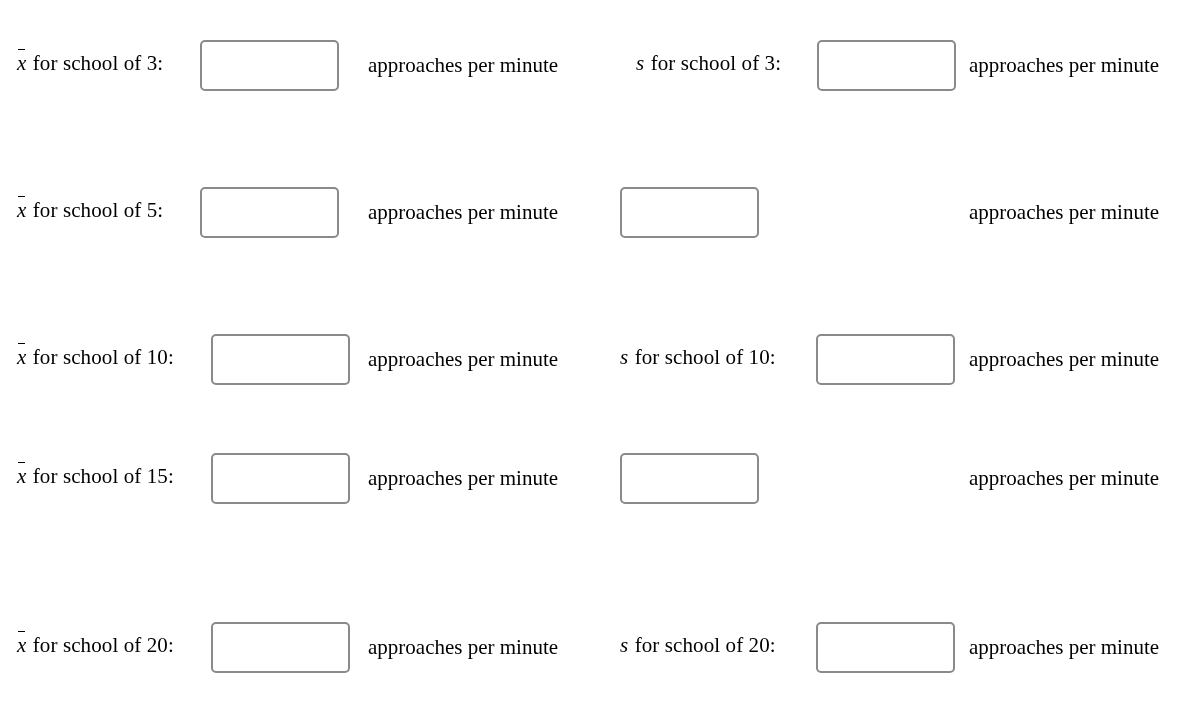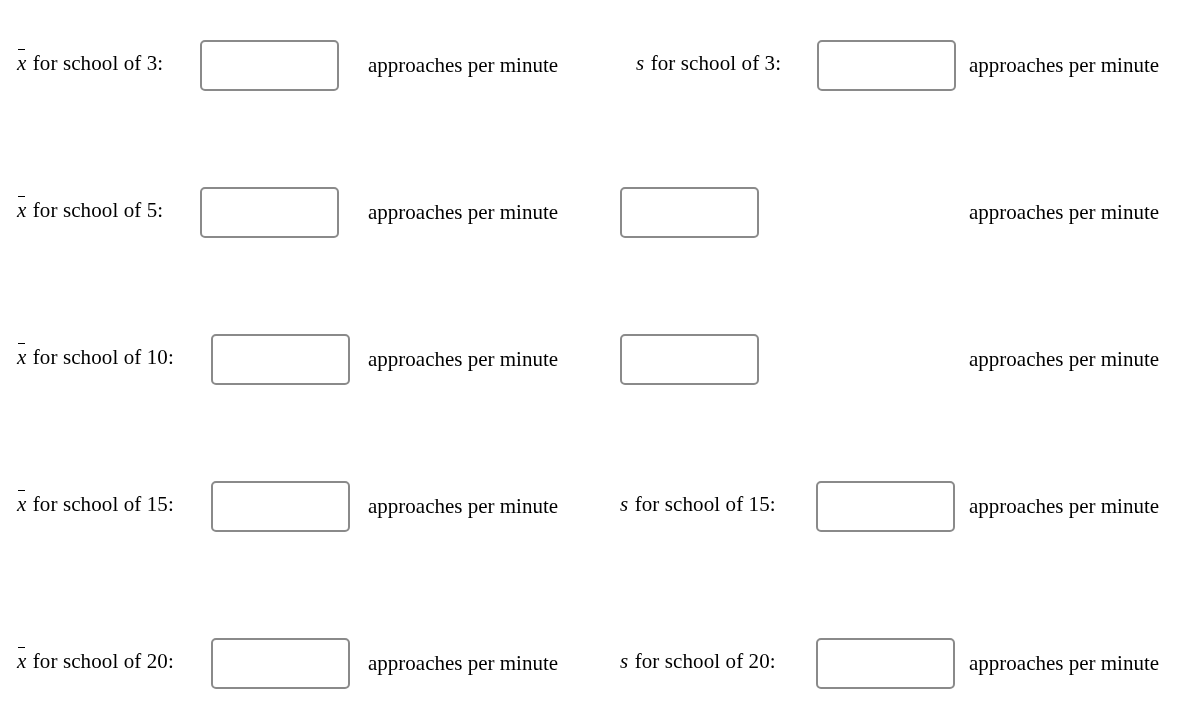--- a/index.html
+++ b/index.html
@@ -31,22 +31,22 @@
     height: 52px;
     display: flex;
     flex-direction: row;
     align-items: center;
   }
 
   
   .row-0 { top: 39px; }
   .row-1 { top: 186px; text-decoration: underline; }
   .row-2 { top: 333px; padding-left: 48px; }
-  .row-3 { top: 480px; text-decoration: underline; }
-  .row-4 { top: 637px; }
+  .row-3 { top: 452px; text-decoration: underline; }
+  .row-4 { top: 621px; }
 
   .cell {
     position: absolute;
     top: 0;
     height: 52px;
     display: flex;
     flex-direction: row;
     align-items: flex-end;
   }
   .cell-left  { left: 17px; }
@@ -146,34 +146,34 @@
   </div>
 
   <div class="row row-2">
     <div class="cell cell-left">
       <span class="label-slot left-slot-2"><span class="field-label"><span class="sym bar">x</span><span class="label-text"> for school of 10:</span></span></span>
       <input class="answer-box" type="text" value="" style="">
     </div>
     <div class="unit-abs-left"><span class="unit">approaches per minute</span></div>
 
     <div class="cell cell-right">
+      <span class="label-slot right-slot-2"><span class="field-label"><span class="sym">s</span><span class="label-text"> for school of 10:</span></span></span>
       <input class="answer-box" type="text" value="" style="">
     </div>
     <div class="unit-abs-right"><span class="unit">approaches per minute</span></div>
   </div>
 
   <div class="row row-3">
     <div class="cell cell-left">
       <span class="label-slot left-slot-2"><span class="field-label"><span class="sym bar">x</span><span class="label-text"> for school of 15:</span></span></span>
       <input class="answer-box" type="text" value="" style="">
     </div>
     <div class="unit-abs-left"><span class="unit">approaches per minute</span></div>
 
     <div class="cell cell-right">
-      <span class="label-slot right-slot-2"><span class="field-label"><span class="sym">s</span><span class="label-text"> for school of 15:</span></span></span>
       <input class="answer-box" type="text" value="" style="">
     </div>
     <div class="unit-abs-right"><span class="unit">approaches per minute</span></div>
   </div>
 
   <div class="row row-4">
     <div class="cell cell-left">
       <span class="label-slot left-slot-2"><span class="field-label"><span class="sym bar">x</span><span class="label-text"> for school of 20:</span></span></span>
       <input class="answer-box" type="text" value="" style="">
     </div>

